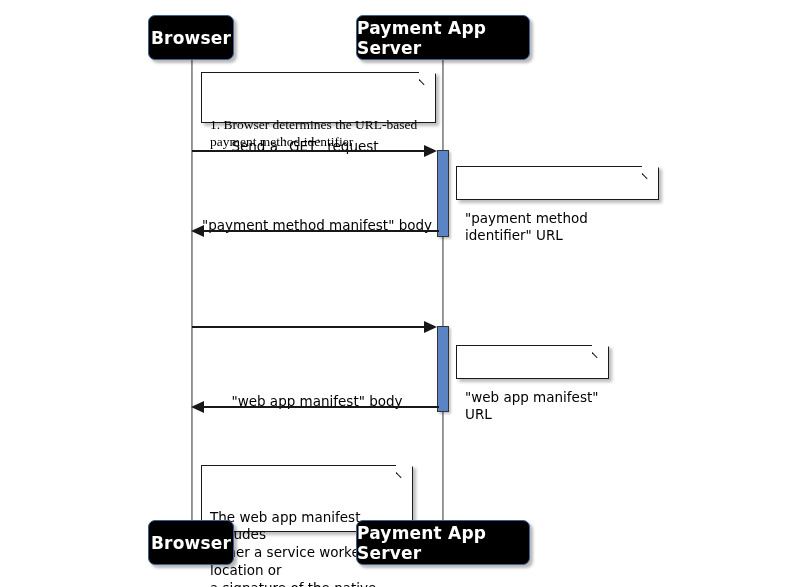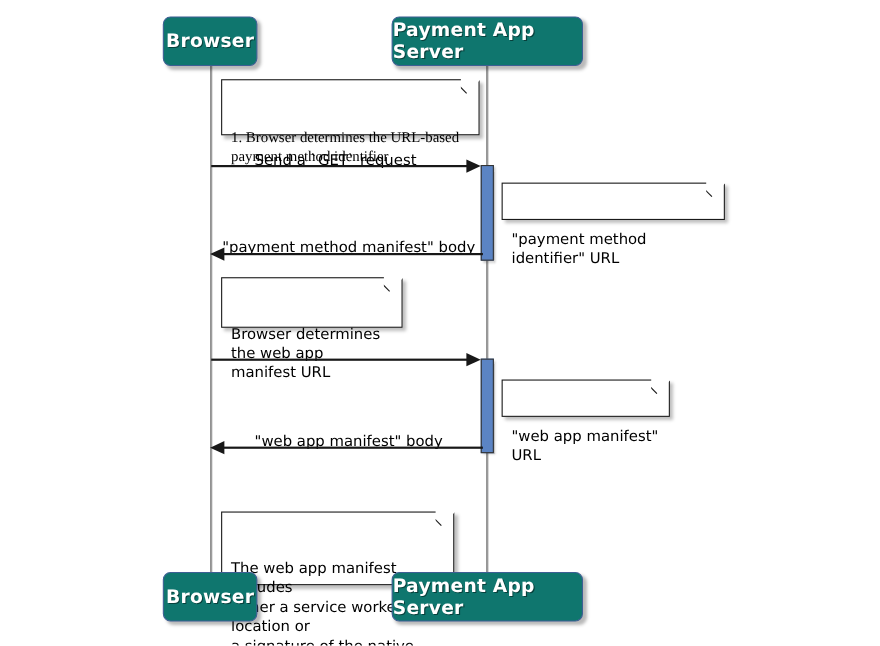--- a/index.html
+++ b/index.html
@@ -22,21 +22,21 @@
   .lifeline {
     position: absolute;
     width: 2px;
     background: #a0a0a0;
     border-left: 1px solid #8f8f8f;
     box-sizing: border-box;
   }
   
   .participant {
     position: absolute;
-    background: #0f766e;
+    background: #000000;
     border: 1px solid #3d5f94;
     border-radius: 7px;
     box-shadow: 3px 3px 3px rgba(0,0,0,0.28);
     color: #ffffff;
     font-size: 17px;
     font-weight: bold;
     display: flex;
     align-items: center;
     justify-content: center;
     text-shadow: 1px 1px 0 rgba(0,0,0,0.45);
@@ -147,25 +147,20 @@
     <span class="fold-edge"></span>
     <span>"payment method identifier" URL</span>
   </div>
 
   <div class="msg-label" style="left:192px; top:217px; width:250px;">
     <span>"payment method manifest" body</span>
   </div>
   <div class="msg-line" style="left:198px; top:230px; width:241px;"></div>
   <div class="arrowhead left" style="left:191px; top:225px;"></div>
 
-  <div class="note" style="left:201px; top:252px; width:165px; height:46px;">
-    <span class="fold-edge"></span>
-    <span>Browser determines
-the web app manifest URL</span>
-  </div>
 
   <div class="msg-line" style="left:192px; top:326px; width:237px;"></div>
   <div class="arrowhead right" style="left:424px; top:321px;"></div>
 
   <div class="note" style="left:456px; top:345px; width:153px; height:34px;">
     <span class="fold-edge"></span>
     <span>"web app manifest" URL</span>
   </div>
 
   <div class="msg-label" style="left:192px; top:393px; width:250px;">

